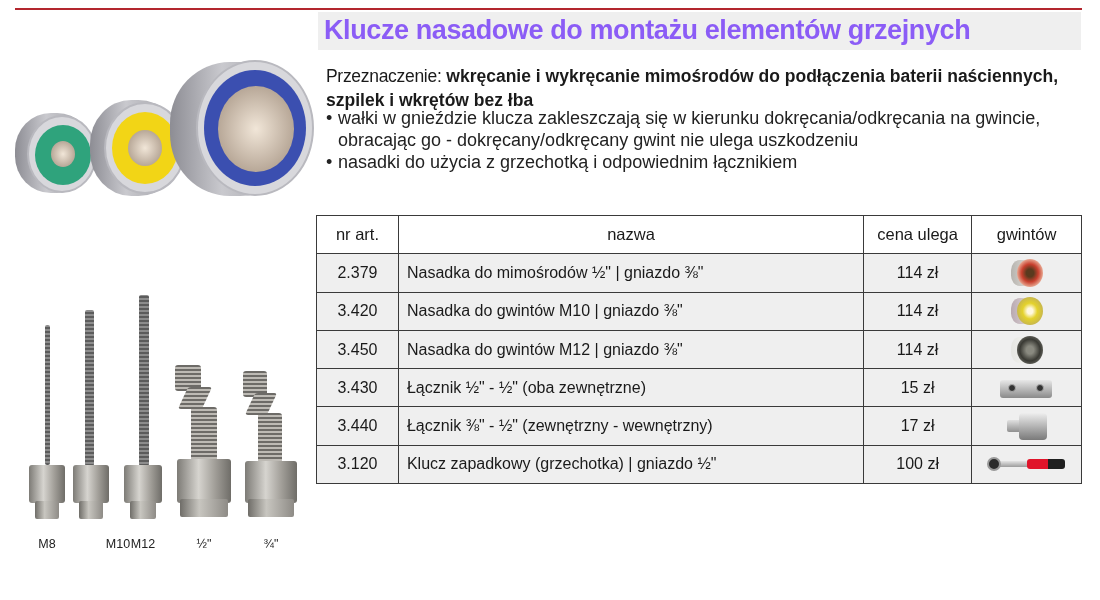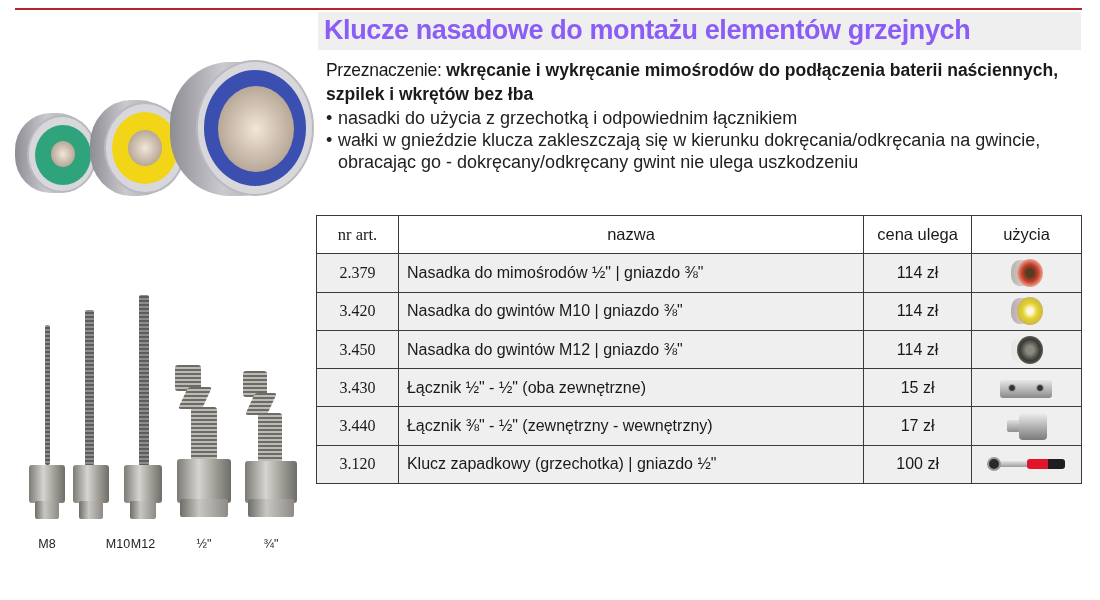--- a/index.html
+++ b/index.html
@@ -4,21 +4,21 @@
 <style>
   * { box-sizing: border-box; margin: 0; padding: 0; }
   html, body { width: 1100px; height: 600px; background: #ffffff; overflow: hidden; }
   body { position: relative; font-family: "Liberation Sans", "DejaVu Sans", sans-serif; color: #1a1a1a; }
 
   .top-rule { position: absolute; left: 15px; top: 8px; width: 1067px; height: 2px; background: #b3262e; }
 
   .title-bar { position: absolute; left: 318px; top: 12px; width: 763px; height: 38px; background: #efefef; }
   .title { position: absolute; left: 324px; top: 12px; font-size: 27px; font-weight: bold; letter-spacing: -0.4px; color: #8b5cf6; line-height: 36px; white-space: nowrap; }
 
-  .purpose { position: absolute; left: 326px; top: 58px; width: 740px; font-size: 17.5px; line-height: 24px; color: #1a1a1a; }
+  .purpose { position: absolute; left: 326px; top: 64px; width: 740px; font-size: 17.5px; line-height: 24px; color: #1a1a1a; }
   .purpose .lbl { font-weight: normal; letter-spacing: -0.3px; }
   .purpose .val { font-weight: bold; }
 
   .bullets { position: absolute; left: 326px; top: 107px; width: 760px; list-style: none; font-size: 18px; line-height: 22px; color: #222; }
   .bullets li { position: relative; padding-left: 12px; }
   .bullets li::before { content: "\2022"; position: absolute; left: 0; top: 0; }
 
   
   .sockets { position: absolute; left: 10px; top: 55px; width: 300px; height: 150px; }
   .sock { position: absolute; border-radius: 50%; }
@@ -34,21 +34,21 @@
   .cap { position: absolute; background: linear-gradient(90deg,#7d7b76,#d6d4cf 40%,#a29f99 70%,#6f6d68); border-radius: 3px; }
   .hex { position: absolute; background: linear-gradient(90deg,#6f6d68,#c8c6c0 40%,#8e8b86); border-radius: 2px; }
   .elbow { position: absolute; background: repeating-linear-gradient(0deg,#6d6b67 0 2px,#bdbab4 2px 4px); border-radius: 3px; }
   .bolt-label { position: absolute; top: 242px; font-size: 12.5px; color: #222; width: 40px; text-align: center; }
 
   
   table.products { position: absolute; left: 316px; top: 215px; width: 766px; border-collapse: collapse; font-size: 16px; color: #1a1a1a; }
   table.products th, table.products td { border: 1.5px solid #3a3a3a; height: 38.3px; padding: 0 8px; }
   table.products th { background: #ffffff; font-weight: normal; text-align: center; font-size: 16.5px; }
   table.products td { background: #efefef; }
-  .c-nr { width: 82px; text-align: center; font-family: Liberation Serif, serif; }
+  .c-nr { width: 82px; text-align: center; }
   .c-name { width: 466px; text-align: left; }
   .c-price { width: 108px; text-align: center; }
   .c-photo { width: 110px; text-align: center; padding: 0 !important; }
 
   .thumb { display: inline-block; position: relative; width: 44px; height: 32px; vertical-align: middle; }
   .thumb .disc { position: absolute; left: 12px; top: 2px; width: 26px; height: 28px; border-radius: 50%; }
   .thumb .shell { position: absolute; left: 6px; top: 3px; width: 22px; height: 26px; border-radius: 40%; background: linear-gradient(90deg,#b6b3ae,#e8e6e2); }
 
   .conn-bar { position: absolute; left: 2px; top: 8px; width: 52px; height: 18px; border-radius: 3px; background: linear-gradient(180deg,#e8e8e8,#b0b0b0 60%,#8a8a8a); }
   .conn-bar i { position: absolute; top: 4px; width: 8px; height: 8px; border-radius: 50%; background: #333; border: 1.5px solid #aaa; }
@@ -64,22 +64,22 @@
 <div class="top-rule"></div>
 <div class="title-bar"></div>
 <h1 class="title">Klucze nasadowe do montażu elementów grzejnych</h1>
 
 <p class="purpose">
   <span class="lbl">Przeznaczenie:</span>
   <span class="val">wkręcanie i wykręcanie mimośrodów do podłączenia baterii naściennych, szpilek i wkrętów bez łba</span>
 </p>
 
 <ul class="bullets">
+  <li>wałki w gnieździe klucza zakleszczają się w kierunku dokręcania/odkręcania na gwincie, obracając go - dokręcany/odkręcany gwint nie ulega uszkodzeniu</li>
   <li>nasadki do użycia z grzechotką i odpowiednim łącznikiem</li>
-  <li>wałki w gnieździe klucza zakleszczają się w kierunku dokręcania/odkręcania na gwincie, obracając go - dokręcany/odkręcany gwint nie ulega uszkodzeniu</li>
 </ul>
 
 <div class="sockets">
 
   <div class="sock" style="left:5px;top:58px;width:82px;height:82px;">
     <div class="body" style="left:0;top:0;width:78px;height:80px;"></div>
     <div class="face" style="left:12px;top:2px;width:70px;height:78px;"></div>
     <div class="ring" style="left:20px;top:12px;width:56px;height:60px;background:#2fa37c;"></div>
     <div class="hole" style="left:36px;top:28px;width:24px;height:26px;"></div>
   </div>
@@ -135,21 +135,21 @@
   <span class="bolt-label" style="left:164px;">½"</span>
   <span class="bolt-label" style="left:231px;">¾"</span>
 </div>
 
 <table class="products">
   <thead>
     <tr>
       <th class="c-nr">nr art.</th>
       <th class="c-name">nazwa</th>
       <th class="c-price">cena ulega</th>
-      <th class="c-photo">użycia</th>
+      <th class="c-photo">gwintów</th>
     </tr>
   </thead>
   <tbody>
     <tr>
       <td class="c-nr">2.379</td>
       <td class="c-name">Nasadka do mimośrodów ½" | gniazdo ⅜"</td>
       <td class="c-price">114 zł</td>
       <td class="c-photo">
         <span class="thumb"><span class="shell"></span><span class="disc" style="background:radial-gradient(#5a3a1e 20%,#c8402e 45%,#e7a58f 70%,#f1e6df);"></span></span>
       </td>

